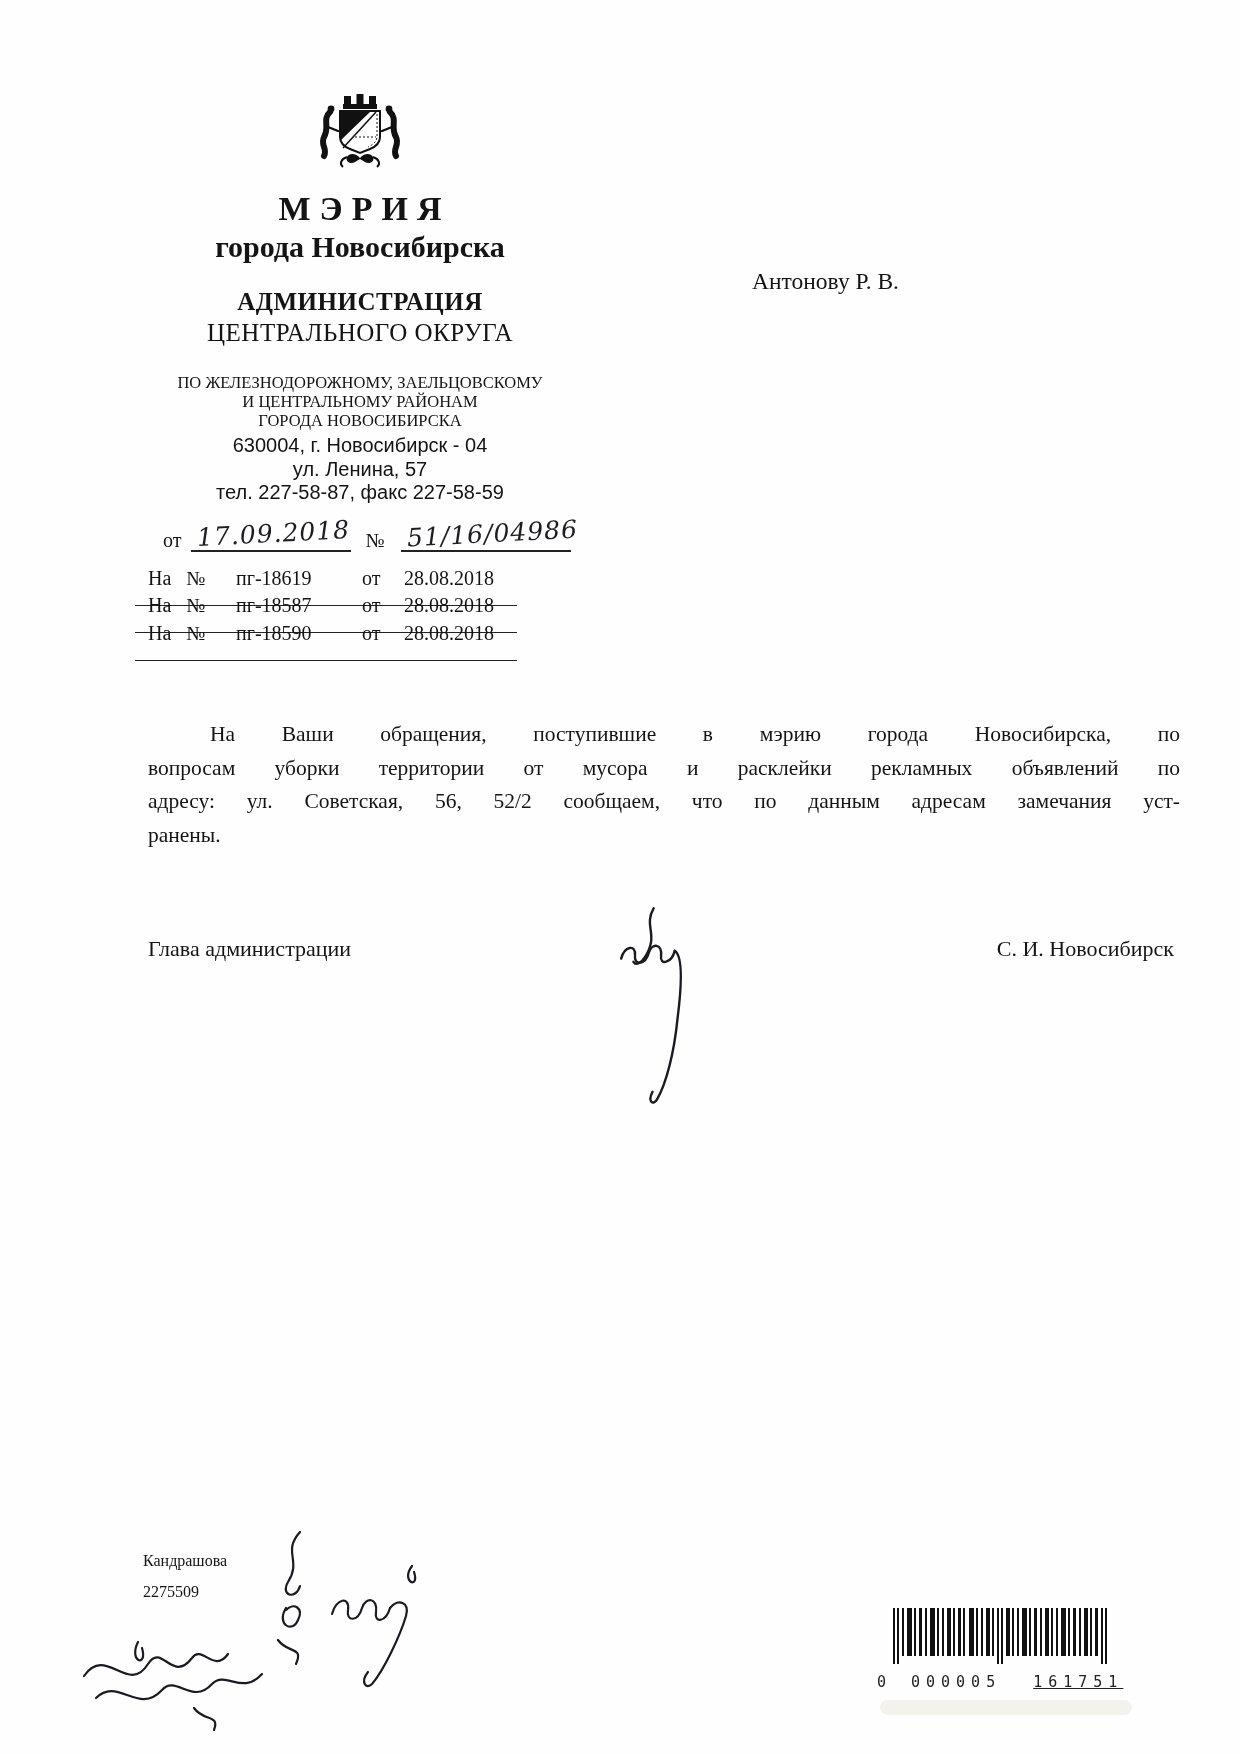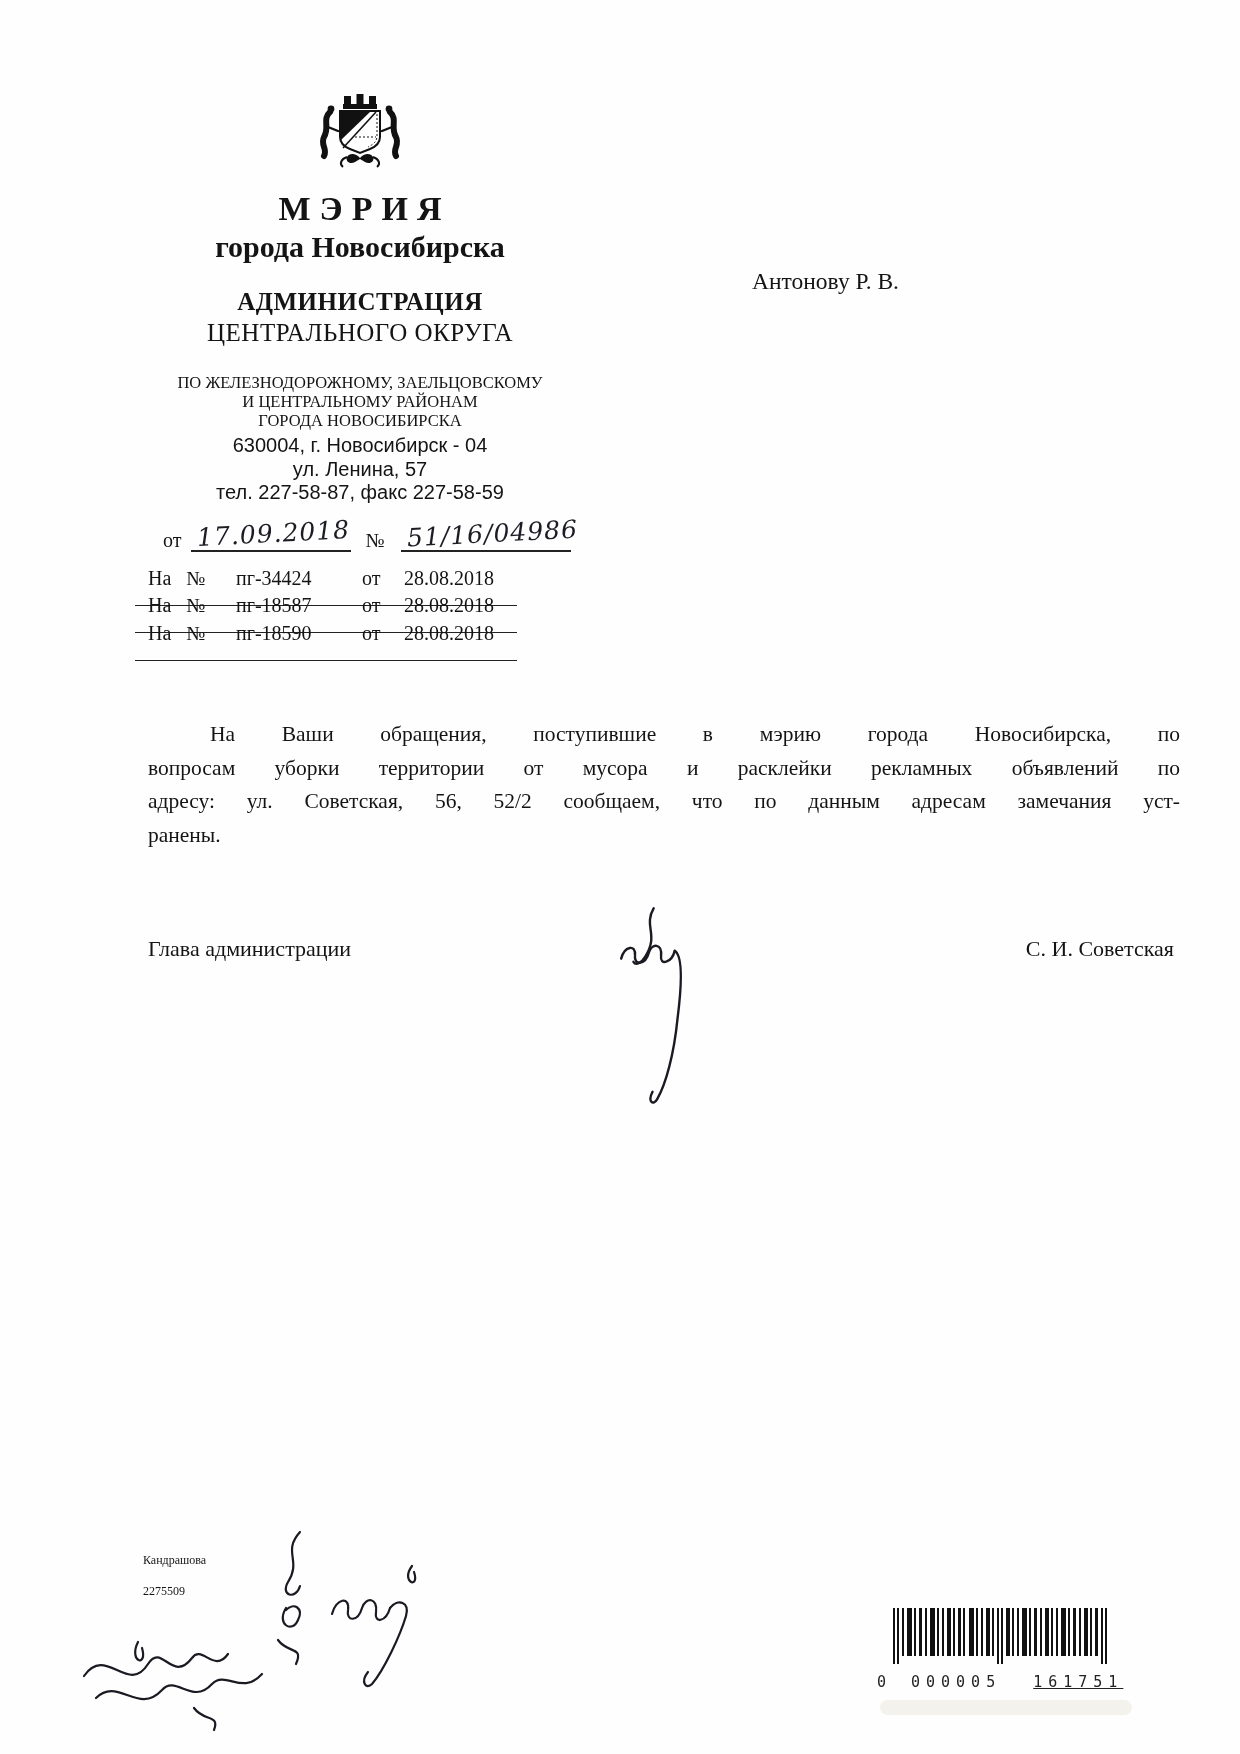--- a/index.html
+++ b/index.html
@@ -42,21 +42,21 @@
   .recipient-email { position:absolute; left:740px; top:326px; font-size:24px; letter-spacing:1.5px; border-bottom:2px solid #111; padding:0 6px 2px 2px; }
   
   .body-par { position:absolute; left:148px; top:718px; width:1032px; font-size:21.5px; line-height:33.5px; }
   .jline { text-align:justify; text-align-last:justify; }
   .indent { padding-left:62px; }
   .lastline { text-align:left; }
   
   .sign-row { position:absolute; left:148px; top:936px; width:1026px; display:flex; justify-content:space-between; font-size:22px; }
   .main-sign { position:absolute; left:598px; top:898px; }
   
-  .executor { position:absolute; left:143px; top:1545px; font-size:12px; line-height:31px; }
+  .executor { position:absolute; left:143px; top:1545px; font-size:16px; line-height:31px; }
   .scribble { position:absolute; }
   
   .barcode { position:absolute; left:893px; top:1608px; width:232px; }
   .barcode-digits { display:flex; margin-top:3px; margin-left:-16px; font-family:"DejaVu Sans Mono",monospace; font-size:15px; color:#222; }
   .bd-lead { width:14px; }
   .bd-g1 { margin-left:20px; letter-spacing:6px; }
   .bd-g2 { margin-left:32px; letter-spacing:6px;text-decoration:underline; }
   .smudge { position:absolute; left:880px; top:1700px; width:252px; height:15px; background:#f1efe8; border-radius:8px; opacity:0.8; }
   svg .ink { stroke:#1a1a22; fill:none; stroke-linecap:round; stroke-linejoin:round; }
 </style>
@@ -103,21 +103,21 @@
     <div class="addr">тел. 227-58-87, факс 227-58-59</div>
   </div>
 
   <div class="outgoing">
     <span>от</span><span class="blank blank-date"><span class="hand">17.09.2018</span></span><span class="num-label">№</span><span class="blank blank-num"><span class="hand">51/16/04986</span></span>
   </div>
 
   <div class="ref-rows">
     <div class="ref-row">
       <span class="ref-label">На №</span>
-      <span class="ref-number">пг-34424</span>
+      <span class="ref-number">пг-18619</span>
       <span class="ref-from">от</span>
       <span class="ref-date">28.08.2018</span>
     </div>
     <div class="ref-row">
       <span class="ref-label">На №</span>
       <span class="ref-number">пг-18587</span>
       <span class="ref-from">от</span>
       <span class="ref-date">28.08.2018</span>
     </div>
     <div class="ref-row">
@@ -132,21 +132,21 @@
 
   <div class="body-par">
     <div class="jline indent">На Ваши обращения, поступившие в мэрию города Новосибирска, по</div>
     <div class="jline">вопросам уборки территории от мусора и расклейки рекламных объявлений по</div>
     <div class="jline">адресу: ул. Советская, 56, 52/2 сообщаем, что по данным адресам замечания уст-</div>
     <div class="lastline">ранены.</div>
   </div>
 
   <div class="sign-row">
     <span>Глава администрации</span>
-    <span>С. И. Советская</span>
+    <span>С. И. Новосибирск</span>
   </div>
 
   <svg class="main-sign" width="124" height="215" viewBox="0 0 124 215">
     <g transform="rotate(-4 62 100)">
       <path class="ink" stroke-width="2.4" d="M62,10 C50,28 66,36 50,58 C46,64 40,66 38,62"></path>
       <path class="ink" stroke-width="2.4" d="M26,58 C30,46 42,44 40,56 C38,66 50,66 54,54 C58,44 68,46 66,58 C64,68 76,66 80,54"></path>
       <path class="ink" stroke-width="2.4" d="M80,54 C88,60 84,92 78,122 C72,157 62,186 52,201 C48,207 42,203 48,193"></path>
     </g>
   </svg>
 

